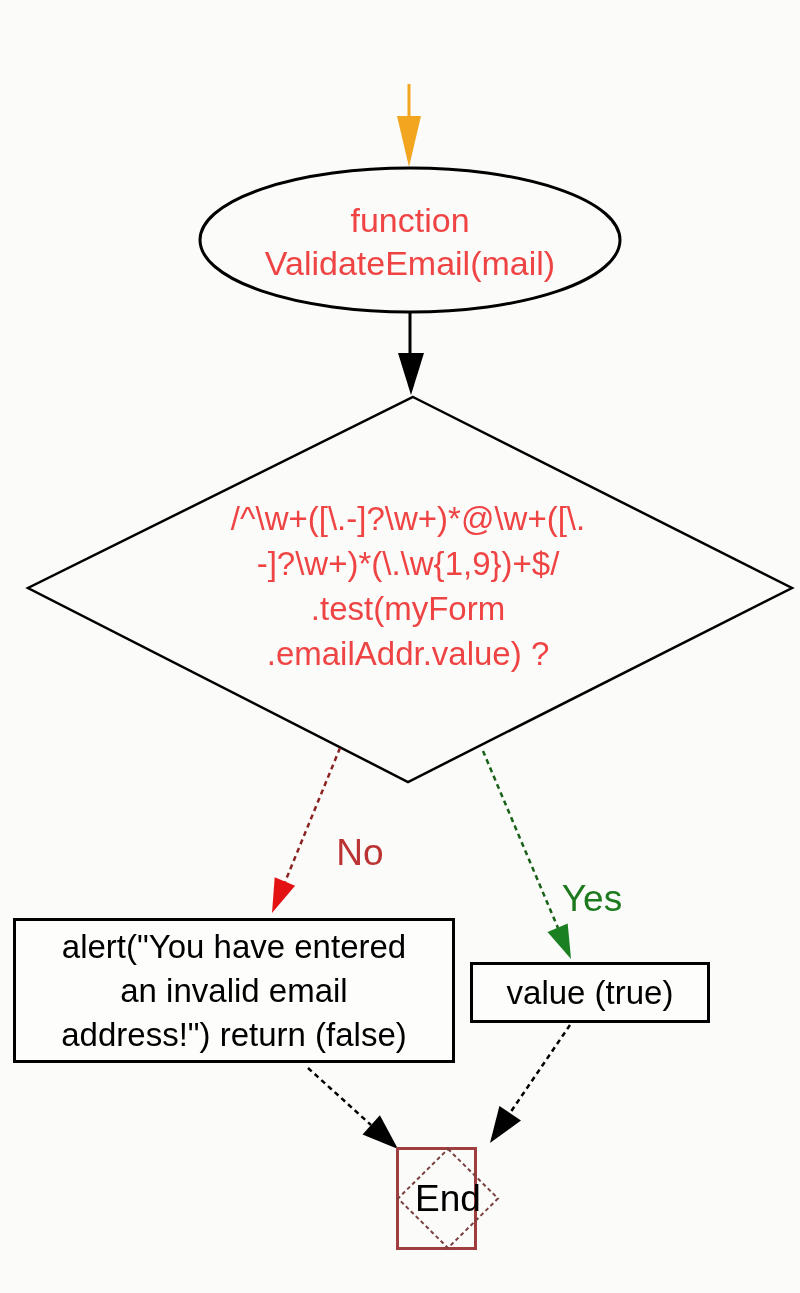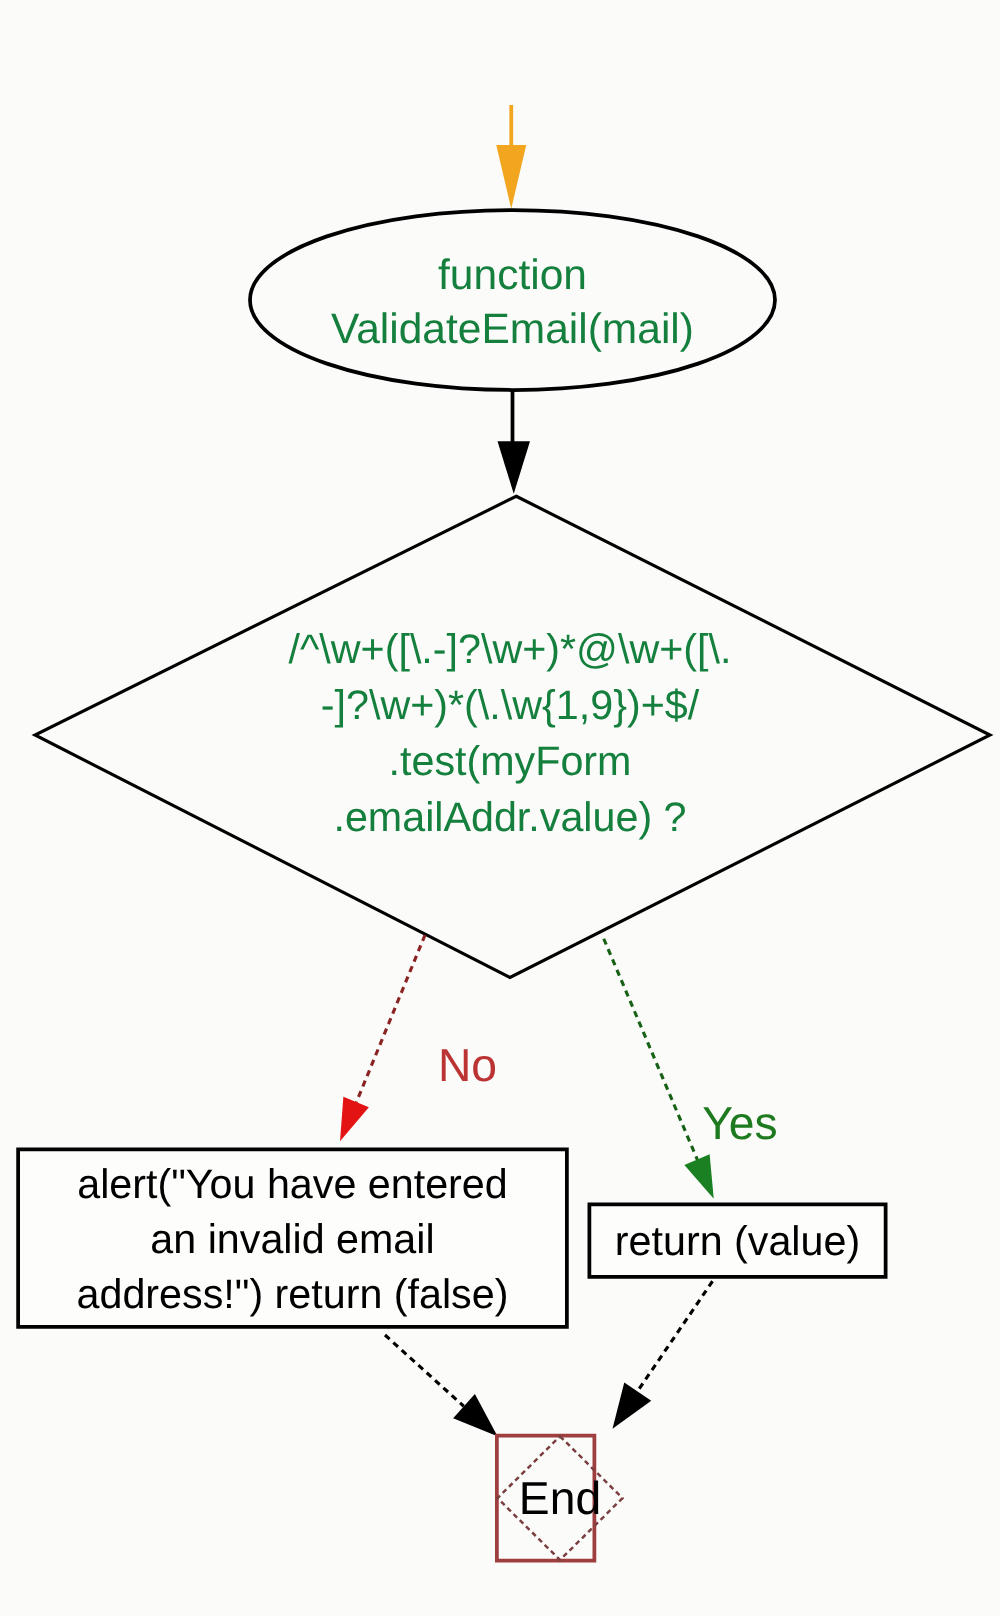--- a/index.html
+++ b/index.html
@@ -17,21 +17,21 @@
   }
   .canvas svg.wires {
     position: absolute;
     left: 0;
     top: 0;
   }
   .label {
     position: absolute;
     white-space: pre-line;
     text-align: center;
-    color: #15803d;
+    color: #ef4444;
     font-family: "Liberation Sans", sans-serif;
   }
   .start-label {
     left: 200px;
     top: 199px;
     width: 420px;
     font-size: 34px;
     line-height: 43px;
   }
   .decision-label {
@@ -39,21 +39,21 @@
     top: 496px;
     width: 620px;
     font-size: 33px;
     line-height: 45px;
   }
   .branch-label {
     font-size: 37px;
     font-weight: 400;
   }
   .no-label {
-    left: 332px;
+    left: 318px;
     top: 832px;
     width: 84px;
     color: #bb3333;
   }
   .yes-label {
     left: 550px;
     top: 878px;
     width: 84px;
     color: #1e7a1e;
   }
@@ -153,21 +153,21 @@
   <div class="label branch-label no-label">No</div>
   <div class="label branch-label yes-label">Yes</div>
 
   <div class="node-box alert-box">
     <span>alert("You have entered
 an invalid email
 address!") return (false)</span>
   </div>
 
   <div class="node-box return-box">
-    <span>return (value)</span>
+    <span>value (true)</span>
   </div>
 
   <div class="end-box">
     <svg width="104" height="103" viewBox="0 0 104 103">
       <polygon points="52,2 102,51.5 52,101 2,51.5" fill="none" stroke="#7a4040" stroke-width="2" stroke-dasharray="4 3"></polygon>
     </svg>
     <div class="end-text">End</div>
   </div>
 
 </div>

